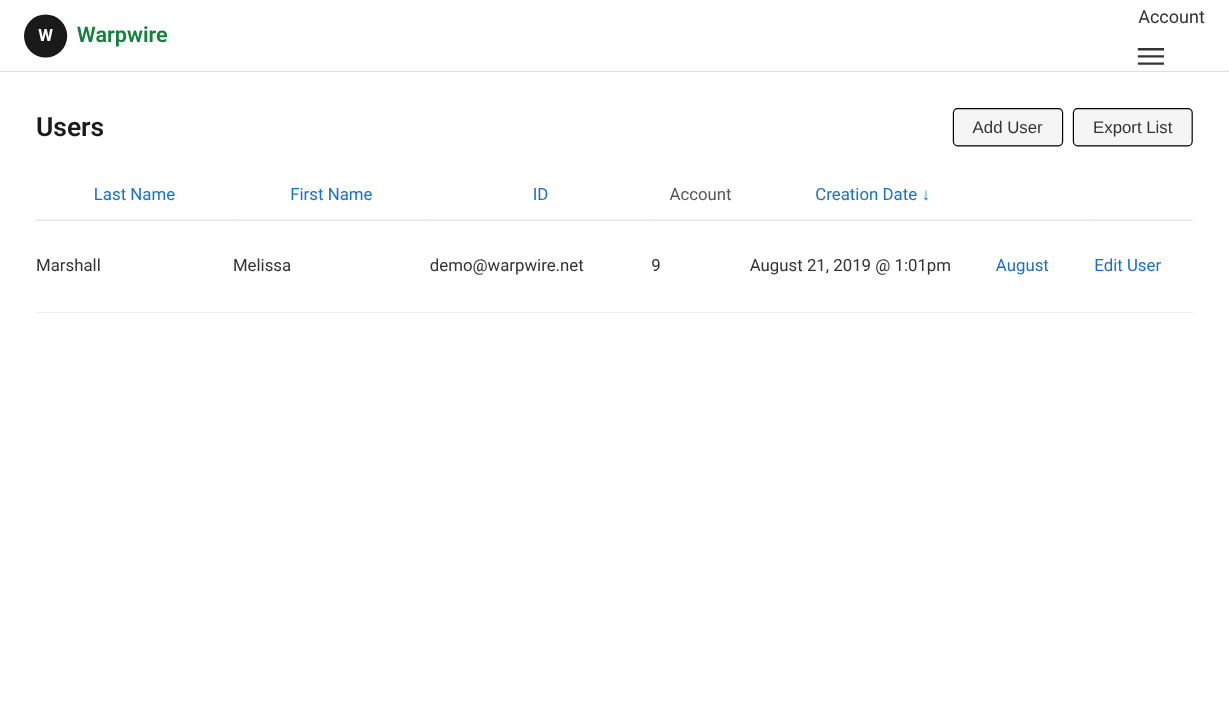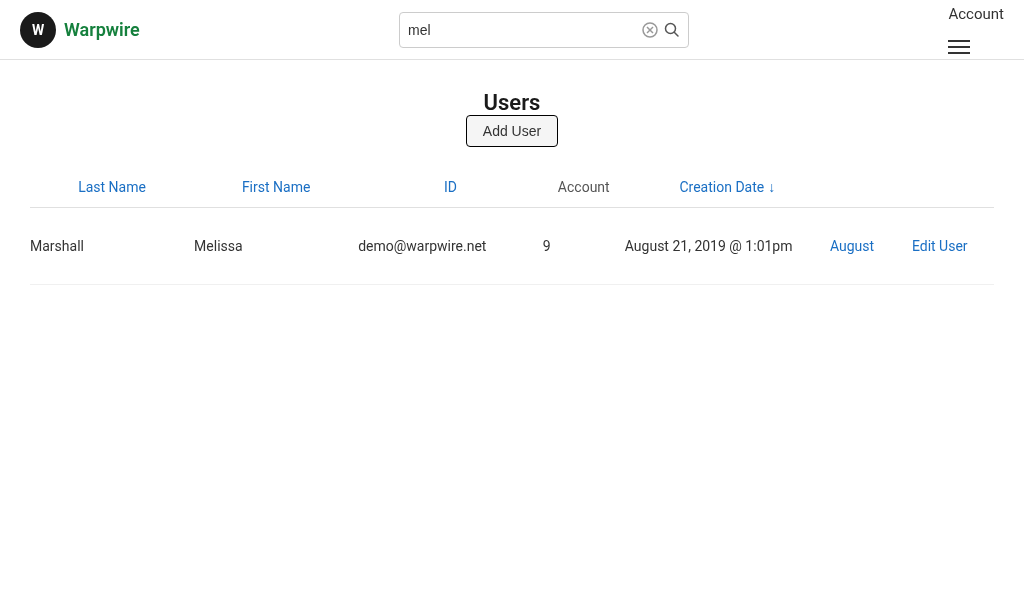--- a/index.html
+++ b/index.html
@@ -111,23 +111,22 @@
     }
 
     
     .main-content {
       padding: 30px 30px 0 30px;
     }
 
     .page-header {
       display: flex;
       align-items: center;
-      justify-content: center;
+      justify-content: space-between;
       margin-bottom: 24px;
-      flex-direction: column;
     }
 
     .page-title {
       font-size: 22px;
       font-weight: 600;
       color: #1a1a1a;
     }
 
     .button-group {
       display: flex;
@@ -196,54 +195,39 @@
 <body>
 
 <div class="header">
   <div class="logo-area">
     <div class="logo-icon">
       <span>W</span>
     </div>
     <span class="logo-text">Warpwire</span>
   </div>
 
-  <div class="search-area">
-    <input class="search-input" type="text" value="mel" style="">
-    <span class="clear-icon">
-      <svg width="16" height="16" viewBox="0 0 16 16" fill="none">
-        <circle cx="8" cy="8" r="7" stroke="#999" stroke-width="1.5"></circle>
-        <line x1="5" y1="5" x2="11" y2="11" stroke="#999" stroke-width="1.5"></line>
-        <line x1="11" y1="5" x2="5" y2="11" stroke="#999" stroke-width="1.5"></line>
-      </svg>
-    </span>
-    <span class="search-icon">
-      <svg width="16" height="16" viewBox="0 0 16 16" fill="none">
-        <circle cx="6.5" cy="6.5" r="5" stroke="#555" stroke-width="1.5"></circle>
-        <line x1="10.5" y1="10.5" x2="14" y2="14" stroke="#555" stroke-width="1.5" stroke-linecap="round"></line>
-      </svg>
-    </span>
-  </div>
 
   <div class="header-right">
     <a class="account-link">Account</a>
     <span class="menu-icon">
       <svg width="22" height="16" viewBox="0 0 22 16" fill="none">
         <line x1="0" y1="2" x2="22" y2="2" stroke="#333" stroke-width="2"></line>
         <line x1="0" y1="8" x2="22" y2="8" stroke="#333" stroke-width="2"></line>
         <line x1="0" y1="14" x2="22" y2="14" stroke="#333" stroke-width="2"></line>
       </svg>
     </span>
   </div>
 </div>
 
 <div class="main-content">
   <div class="page-header">
     <h1 class="page-title">Users</h1>
     <div class="button-group">
       <button class="btn">Add User</button>
+      <button class="btn">Export List</button>
     </div>
   </div>
 
   <table class="users-table">
     <thead>
       <tr>
         <th class="col-lastname">
           <a class="action-link">Last Name</a>
         </th>
         <th class="col-firstname">

